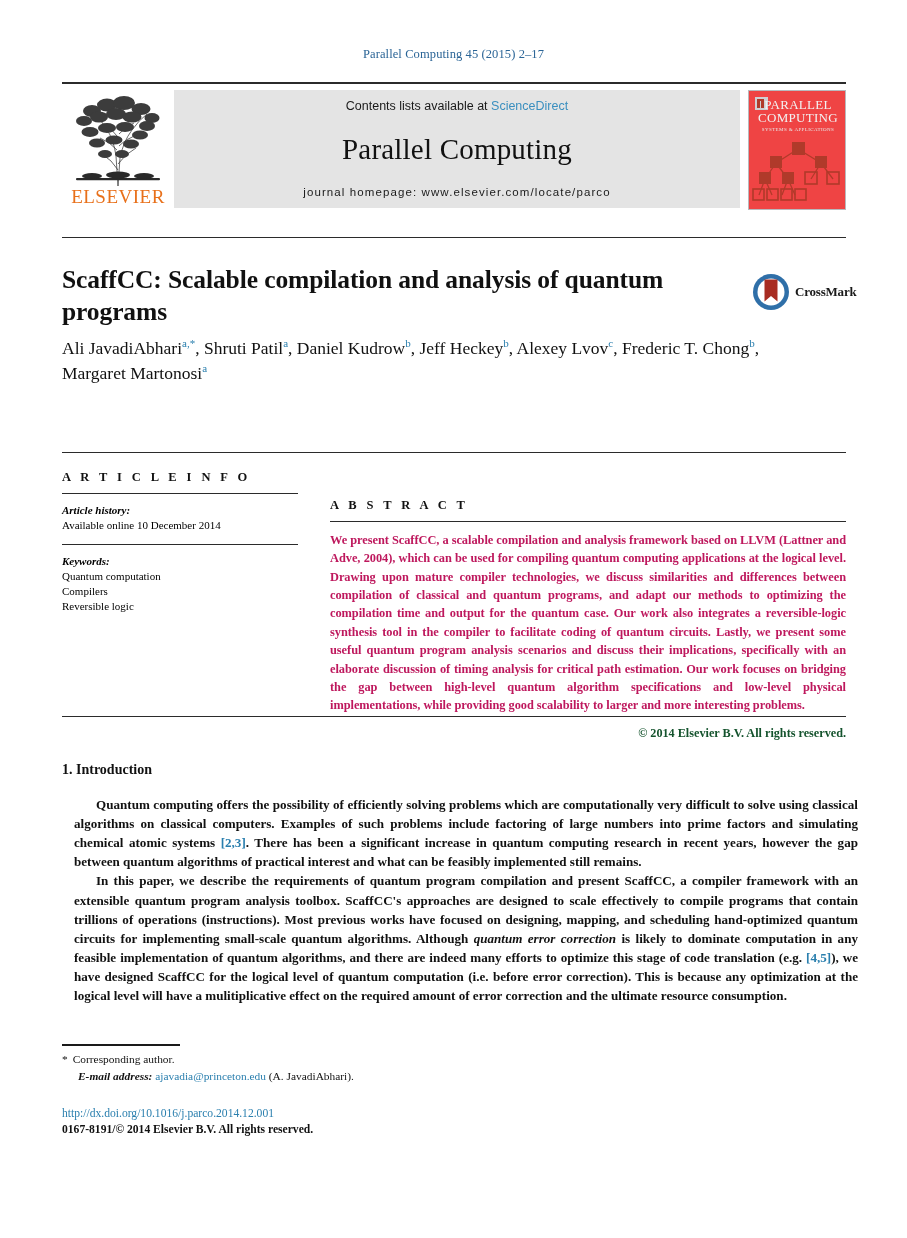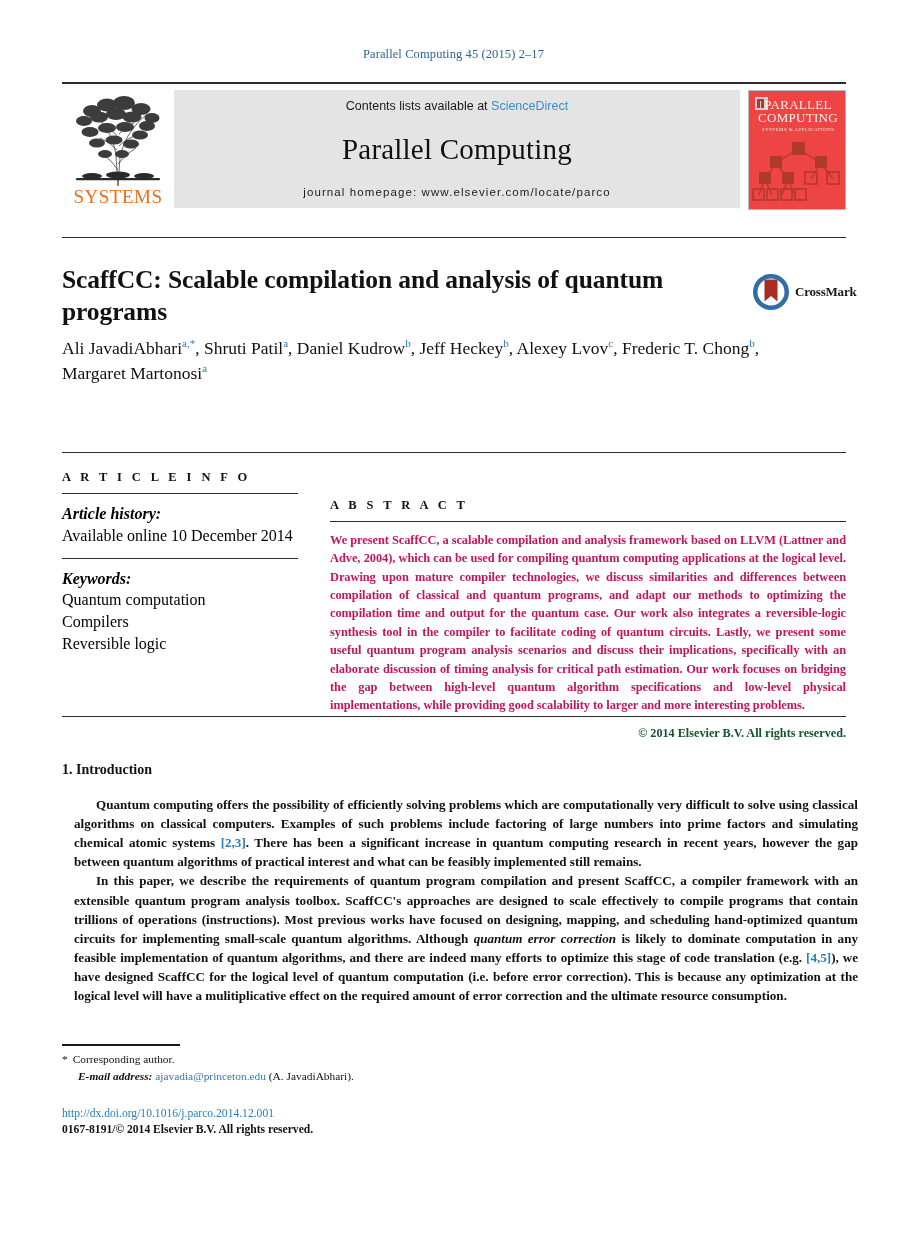--- a/index.html
+++ b/index.html
@@ -198,21 +198,21 @@
     font-family: "Liberation Serif", serif;
     font-size: 12.5px;
     font-weight: 700;
     letter-spacing: 3.4px;
     color: #111111;
   }
   .hr-under {
     border-top: 1px solid #2b2b2b;
     margin-top: 8px;
   }
-  .info-group { margin-top: 9px; font-size: 16px; line-height: 1.36; }
+  .info-group { margin-top: 9px; font-size: 11px; line-height: 1.36; }
   .info-group .lbl { font-style: italic; font-weight: 700; }
   .info-sep {
     border-top: 1px solid #2b2b2b;
     margin-top: 11px;
   }
   .abs-body {
     margin-top: 9px;
     font-size: 12.4px;
     line-height: 1.48;
     text-align: justify;
@@ -327,21 +327,21 @@
           <ellipse cx="43" cy="64" rx="7" ry="4"></ellipse>
           <ellipse cx="60" cy="64" rx="7" ry="4"></ellipse>
         </g>
         <g fill="#2a2a2a">
           <rect x="14" y="88" width="84" height="2.2" rx="1"></rect>
           <ellipse cx="30" cy="86" rx="10" ry="3"></ellipse>
           <ellipse cx="56" cy="85" rx="12" ry="3.4"></ellipse>
           <ellipse cx="82" cy="86" rx="10" ry="3"></ellipse>
         </g>
       </svg>
-      <div class="elsevier-word">SYSTEMS</div>
+      <div class="elsevier-word">ELSEVIER</div>
     </div>
 
     <div class="journal-box">
       <div class="contents-line">
         <span>Contents lists available at</span>
         <span class="sd-link">ScienceDirect</span>
       </div>
       <div class="journal-name">Parallel Computing</div>
       <div class="homepage-line">journal homepage: www.elsevier.com/locate/parco</div>
     </div>

